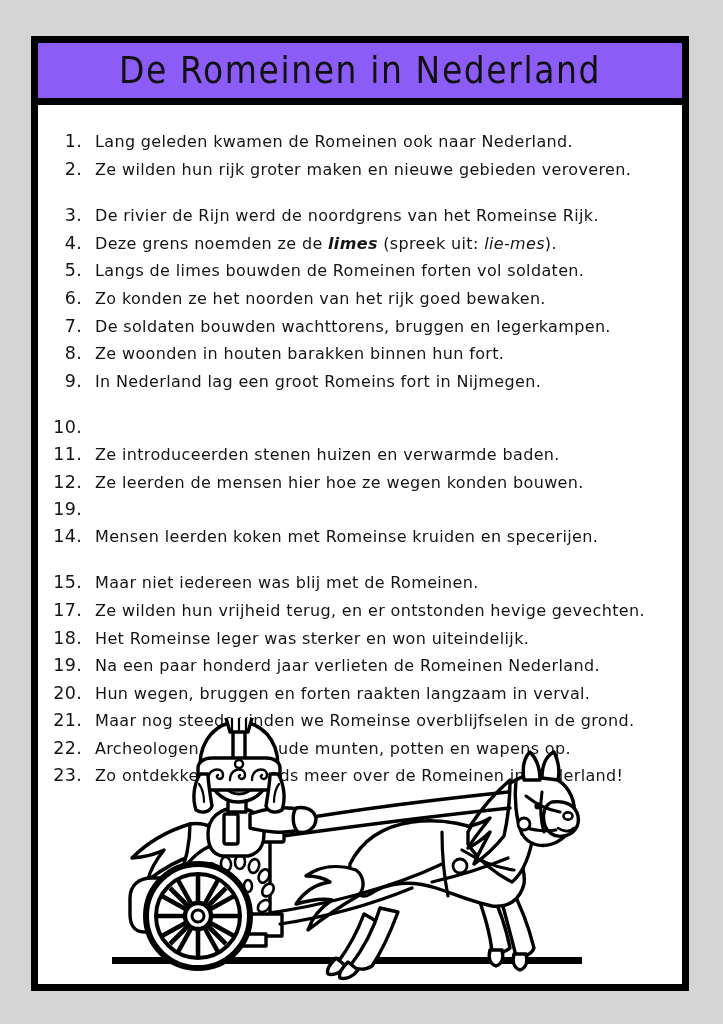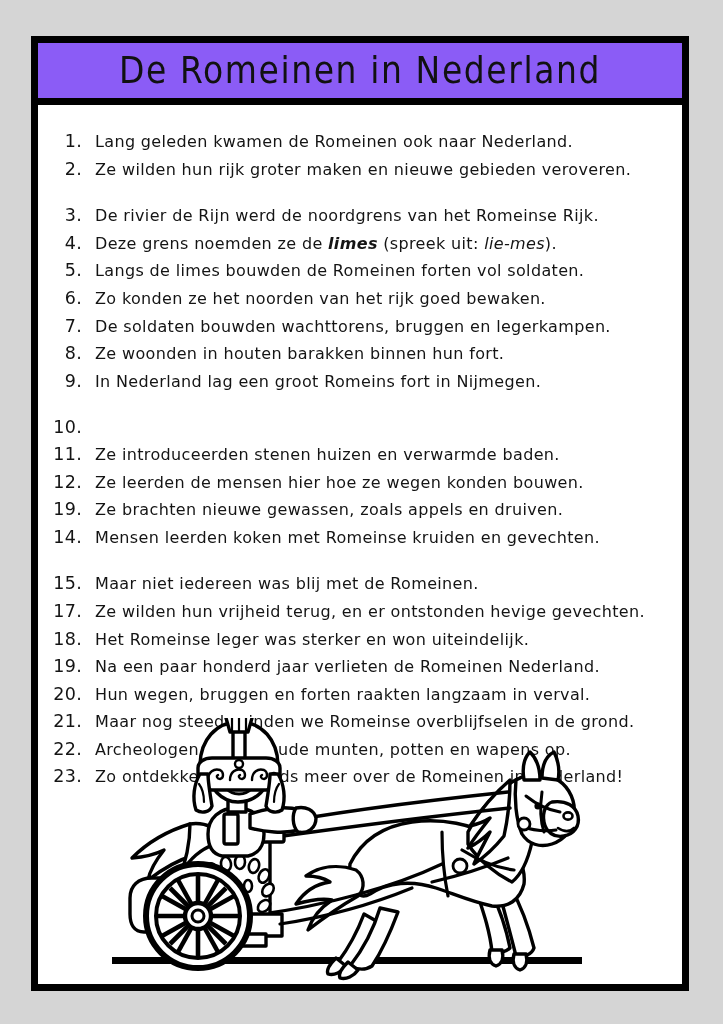--- a/index.html
+++ b/index.html
@@ -160,25 +160,24 @@
         <div class="sentence-row">
           <span class="sentence-num">11.</span>
           <span class="sentence-text">Ze introduceerden stenen huizen en verwarmde baden.</span>
         </div>
         <div class="sentence-row">
           <span class="sentence-num">12.</span>
           <span class="sentence-text">Ze leerden de mensen hier hoe ze wegen konden bouwen.</span>
         </div>
         <div class="sentence-row">
           <span class="sentence-num">19.</span>
-          <span class="sentence-text">Ze brachten nieuwe gewassen, zoals appels en druiven.</span>
         </div>
         <div class="sentence-row">
           <span class="sentence-num">14.</span>
-          <span class="sentence-text">Mensen leerden koken met Romeinse kruiden en gevechten.</span>
+          <span class="sentence-text">Mensen leerden koken met Romeinse kruiden en specerijen.</span>
         </div>
       </div>
       <div class="sentence-group">
         <div class="sentence-row">
           <span class="sentence-num">15.</span>
           <span class="sentence-text">Maar niet iedereen was blij met de Romeinen.</span>
         </div>
         <div class="sentence-row">
           <span class="sentence-num">17.</span>
           <span class="sentence-text">Ze wilden hun vrijheid terug, en er ontstonden hevige gevechten.</span>

